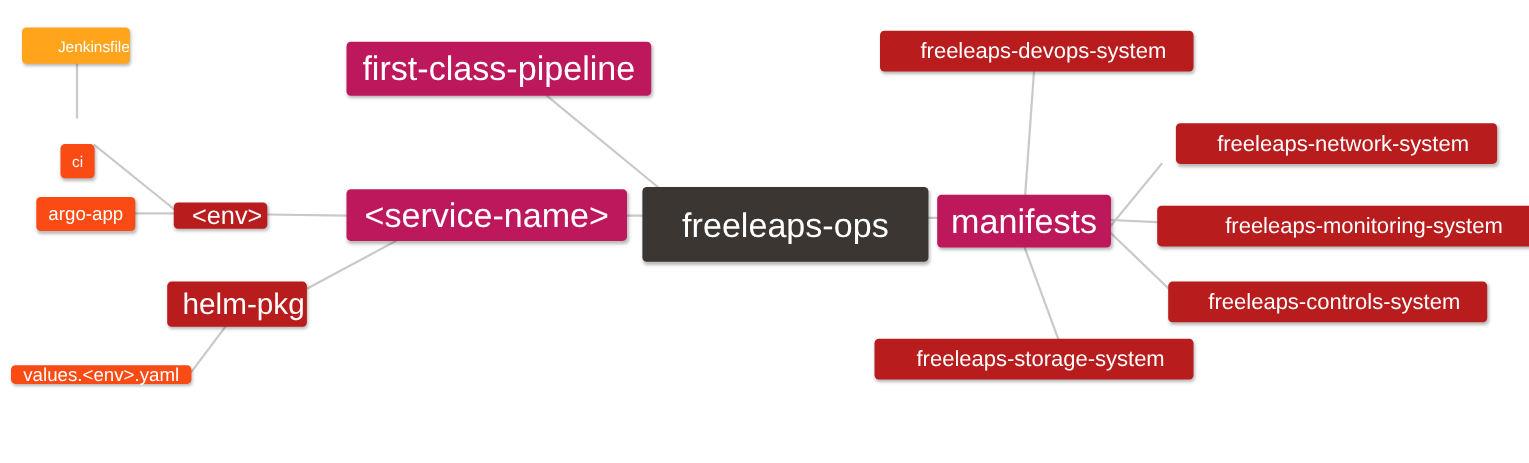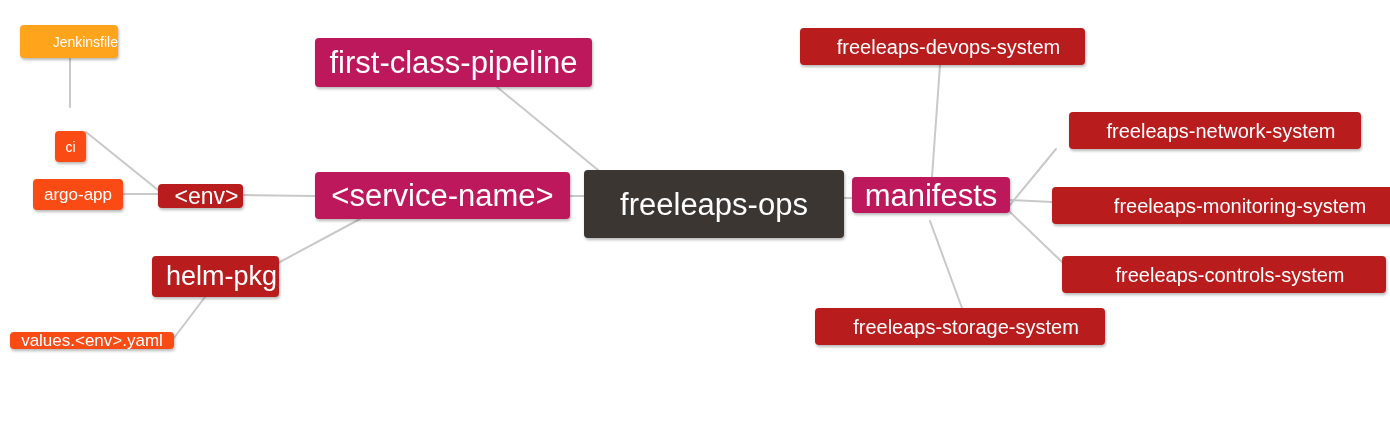--- a/index.html
+++ b/index.html
@@ -100,32 +100,32 @@
       </div>
       <div class="mm-node c-blue t-xxl" style="left: 315px; top: 38px; width: 277px; height: 49px;">
         <span class="mm-label">first-class-pipeline</span>
       </div>
       <div class="mm-node c-blue t-xxl" style="left: 315px; top: 172px; width: 255px; height: 47px;">
         <span class="mm-label">&lt;service-name&gt;</span>
       </div>
       <div class="mm-node c-dark t-xxl" style="left: 584px; top: 170px; width: 260px; height: 68px;">
         <span class="mm-label">freeleaps-ops</span>
       </div>
-      <div class="mm-node c-blue t-xxl" style="left: 852px; top: 177px; width: 158px; height: 36px;">
+      <div class="mm-node c-blue t-xxl" style="left: 852px; top: 177px; width: 158px; height: 48px;">
         <span class="mm-label">manifests</span>
       </div>
       <div class="mm-node c-green t-md" style="left: 800px; top: 28px; width: 285px; height: 37px;">
         <span class="mm-label">freeleaps-devops-system</span>
       </div>
       <div class="mm-node c-green t-md" style="left: 1056px; top: 112px; width: 292px; height: 37px; margin-left: 13px;">
         <span class="mm-label">freeleaps-network-system</span>
       </div>
       <div class="mm-node c-green t-md" style="left: 1052px; top: 187px; width: 364px; height: 37px;">
         <span class="mm-label">freeleaps-monitoring-system</span>
       </div>
-      <div class="mm-node c-green t-md" style="left: 1062px; top: 256px; width: 324px; height: 37px;">
+      <div class="mm-node c-green t-md" style="left: 1062px; top: 256px; width: 290px; height: 37px;">
         <span class="mm-label">freeleaps-controls-system</span>
       </div>
-      <div class="mm-node c-green t-md" style="left: 815px; top: 308px; width: 290px; height: 37px;">
+      <div class="mm-node c-green t-md" style="left: 795px; top: 308px; width: 290px; height: 37px;">
         <span class="mm-label">freeleaps-storage-system</span>
       </div>
     </div>
 </div>
 
 </body></html>

